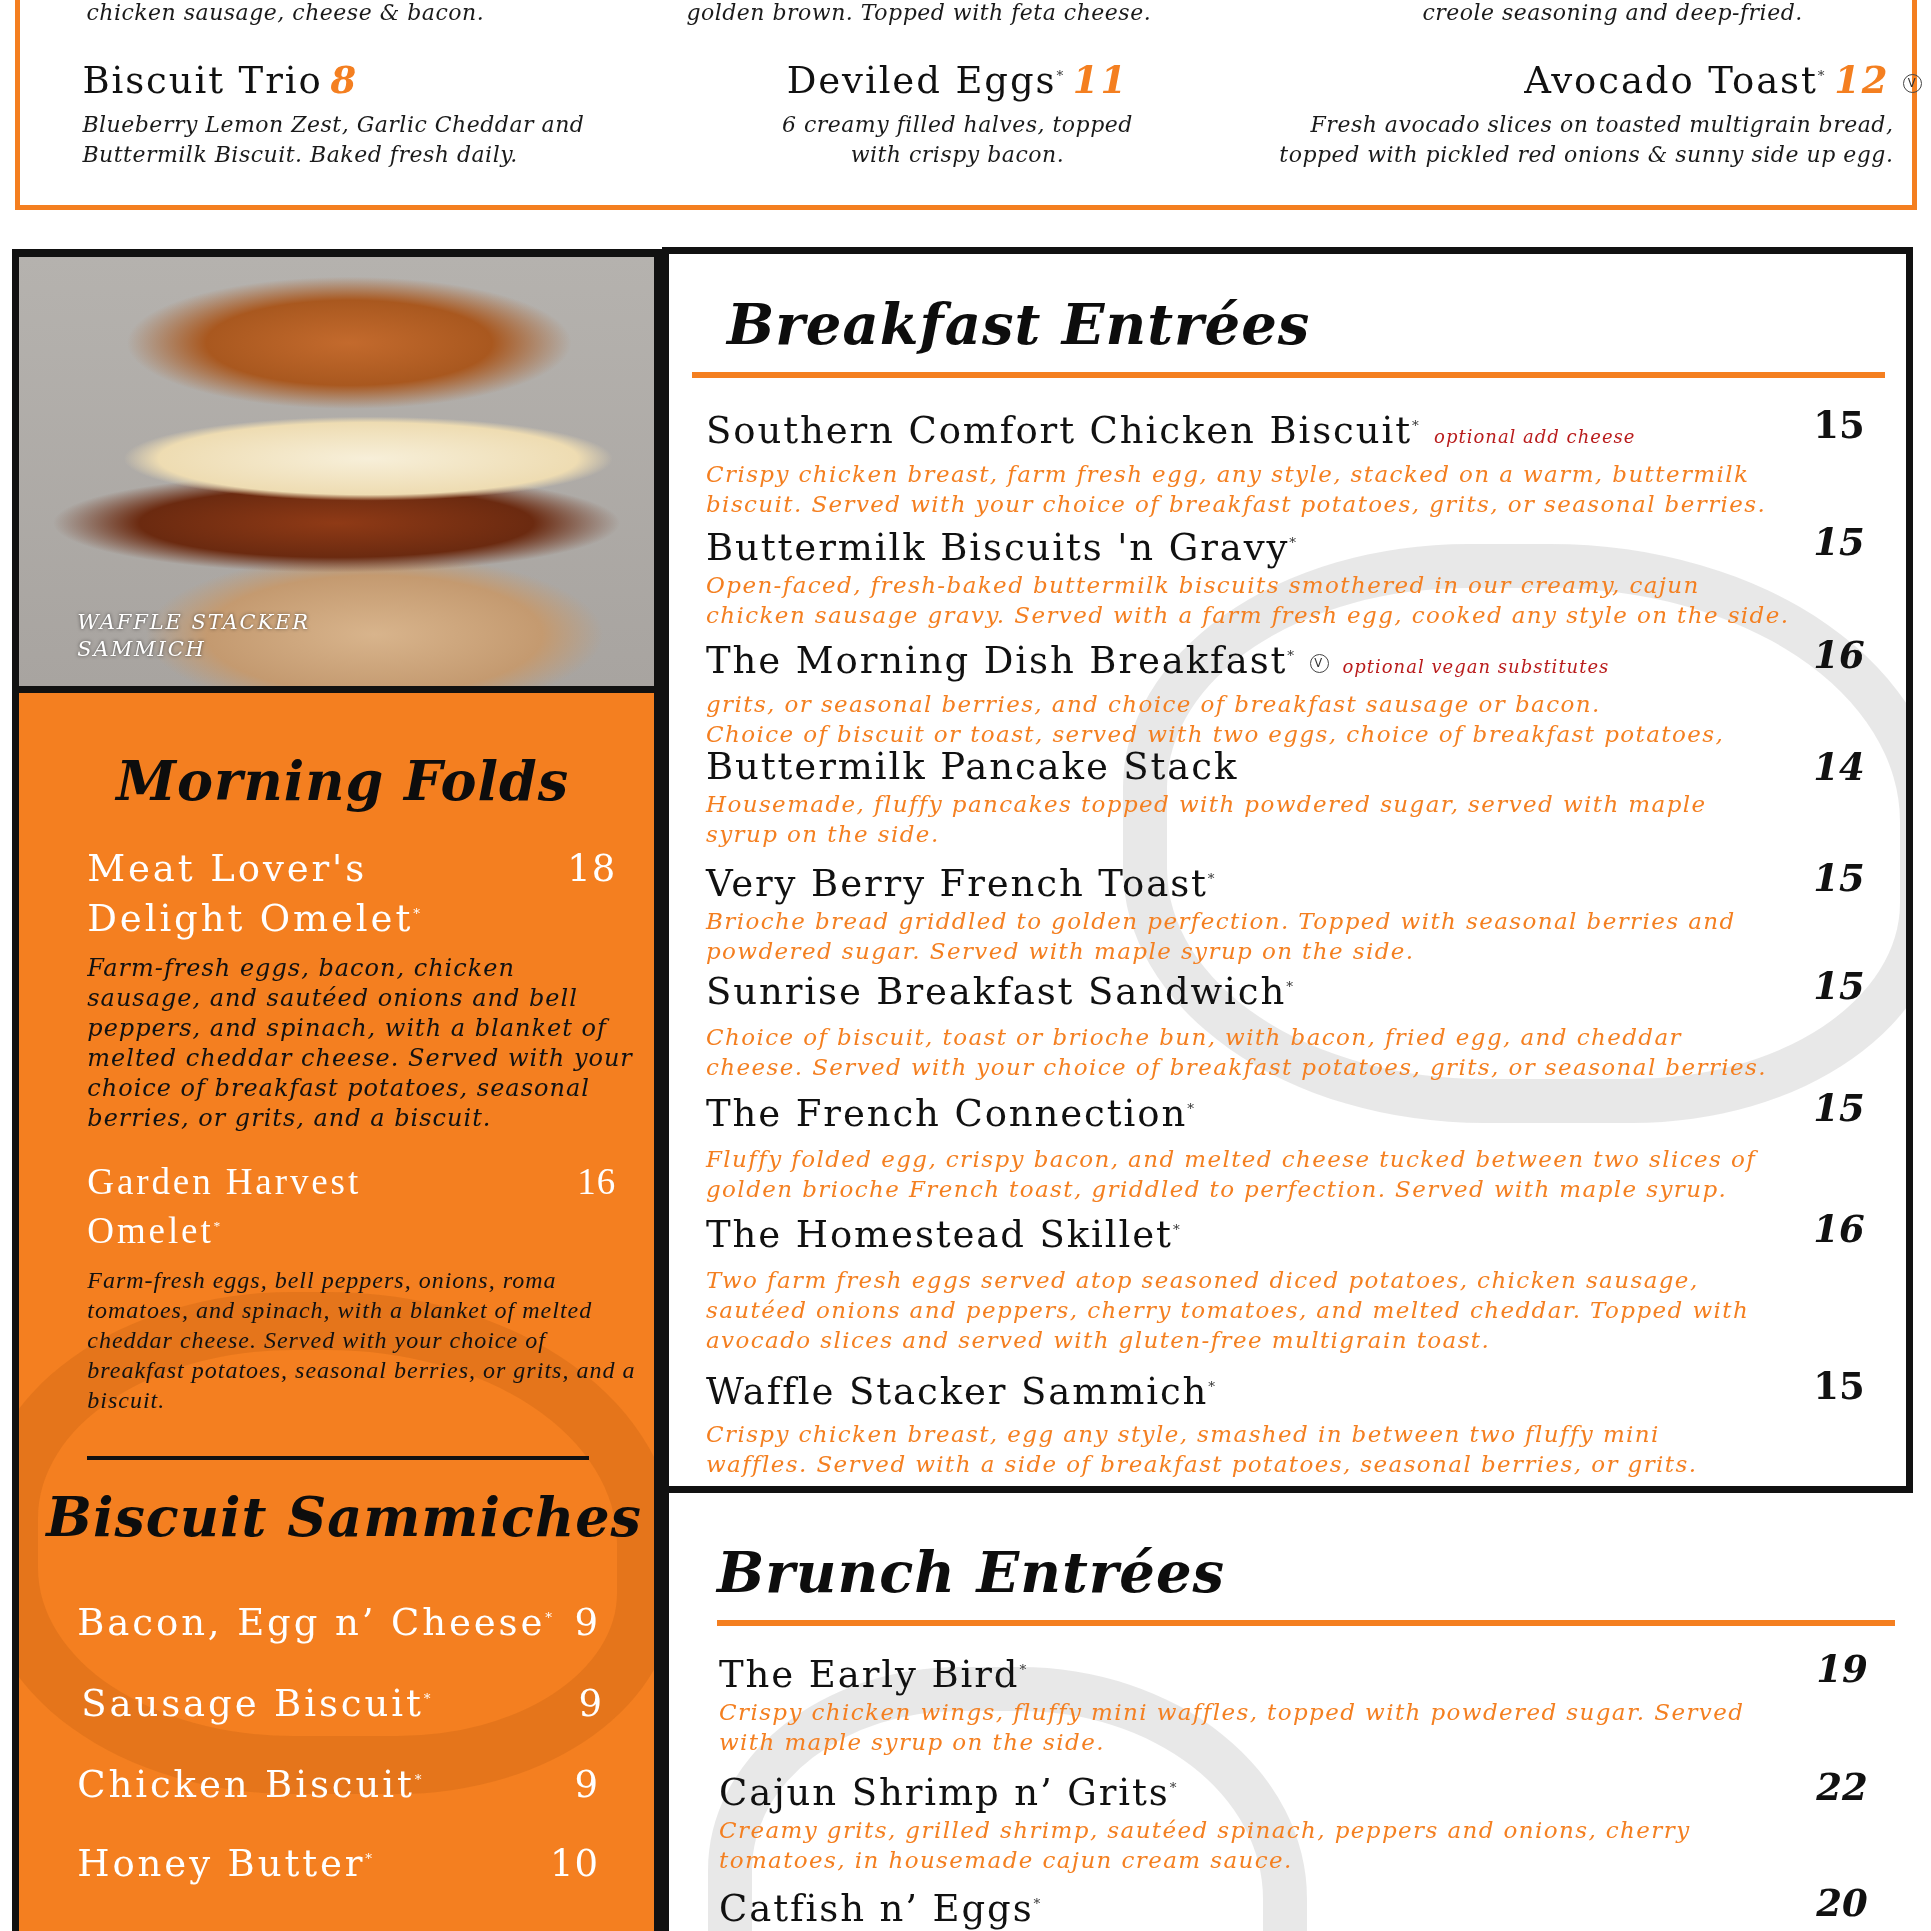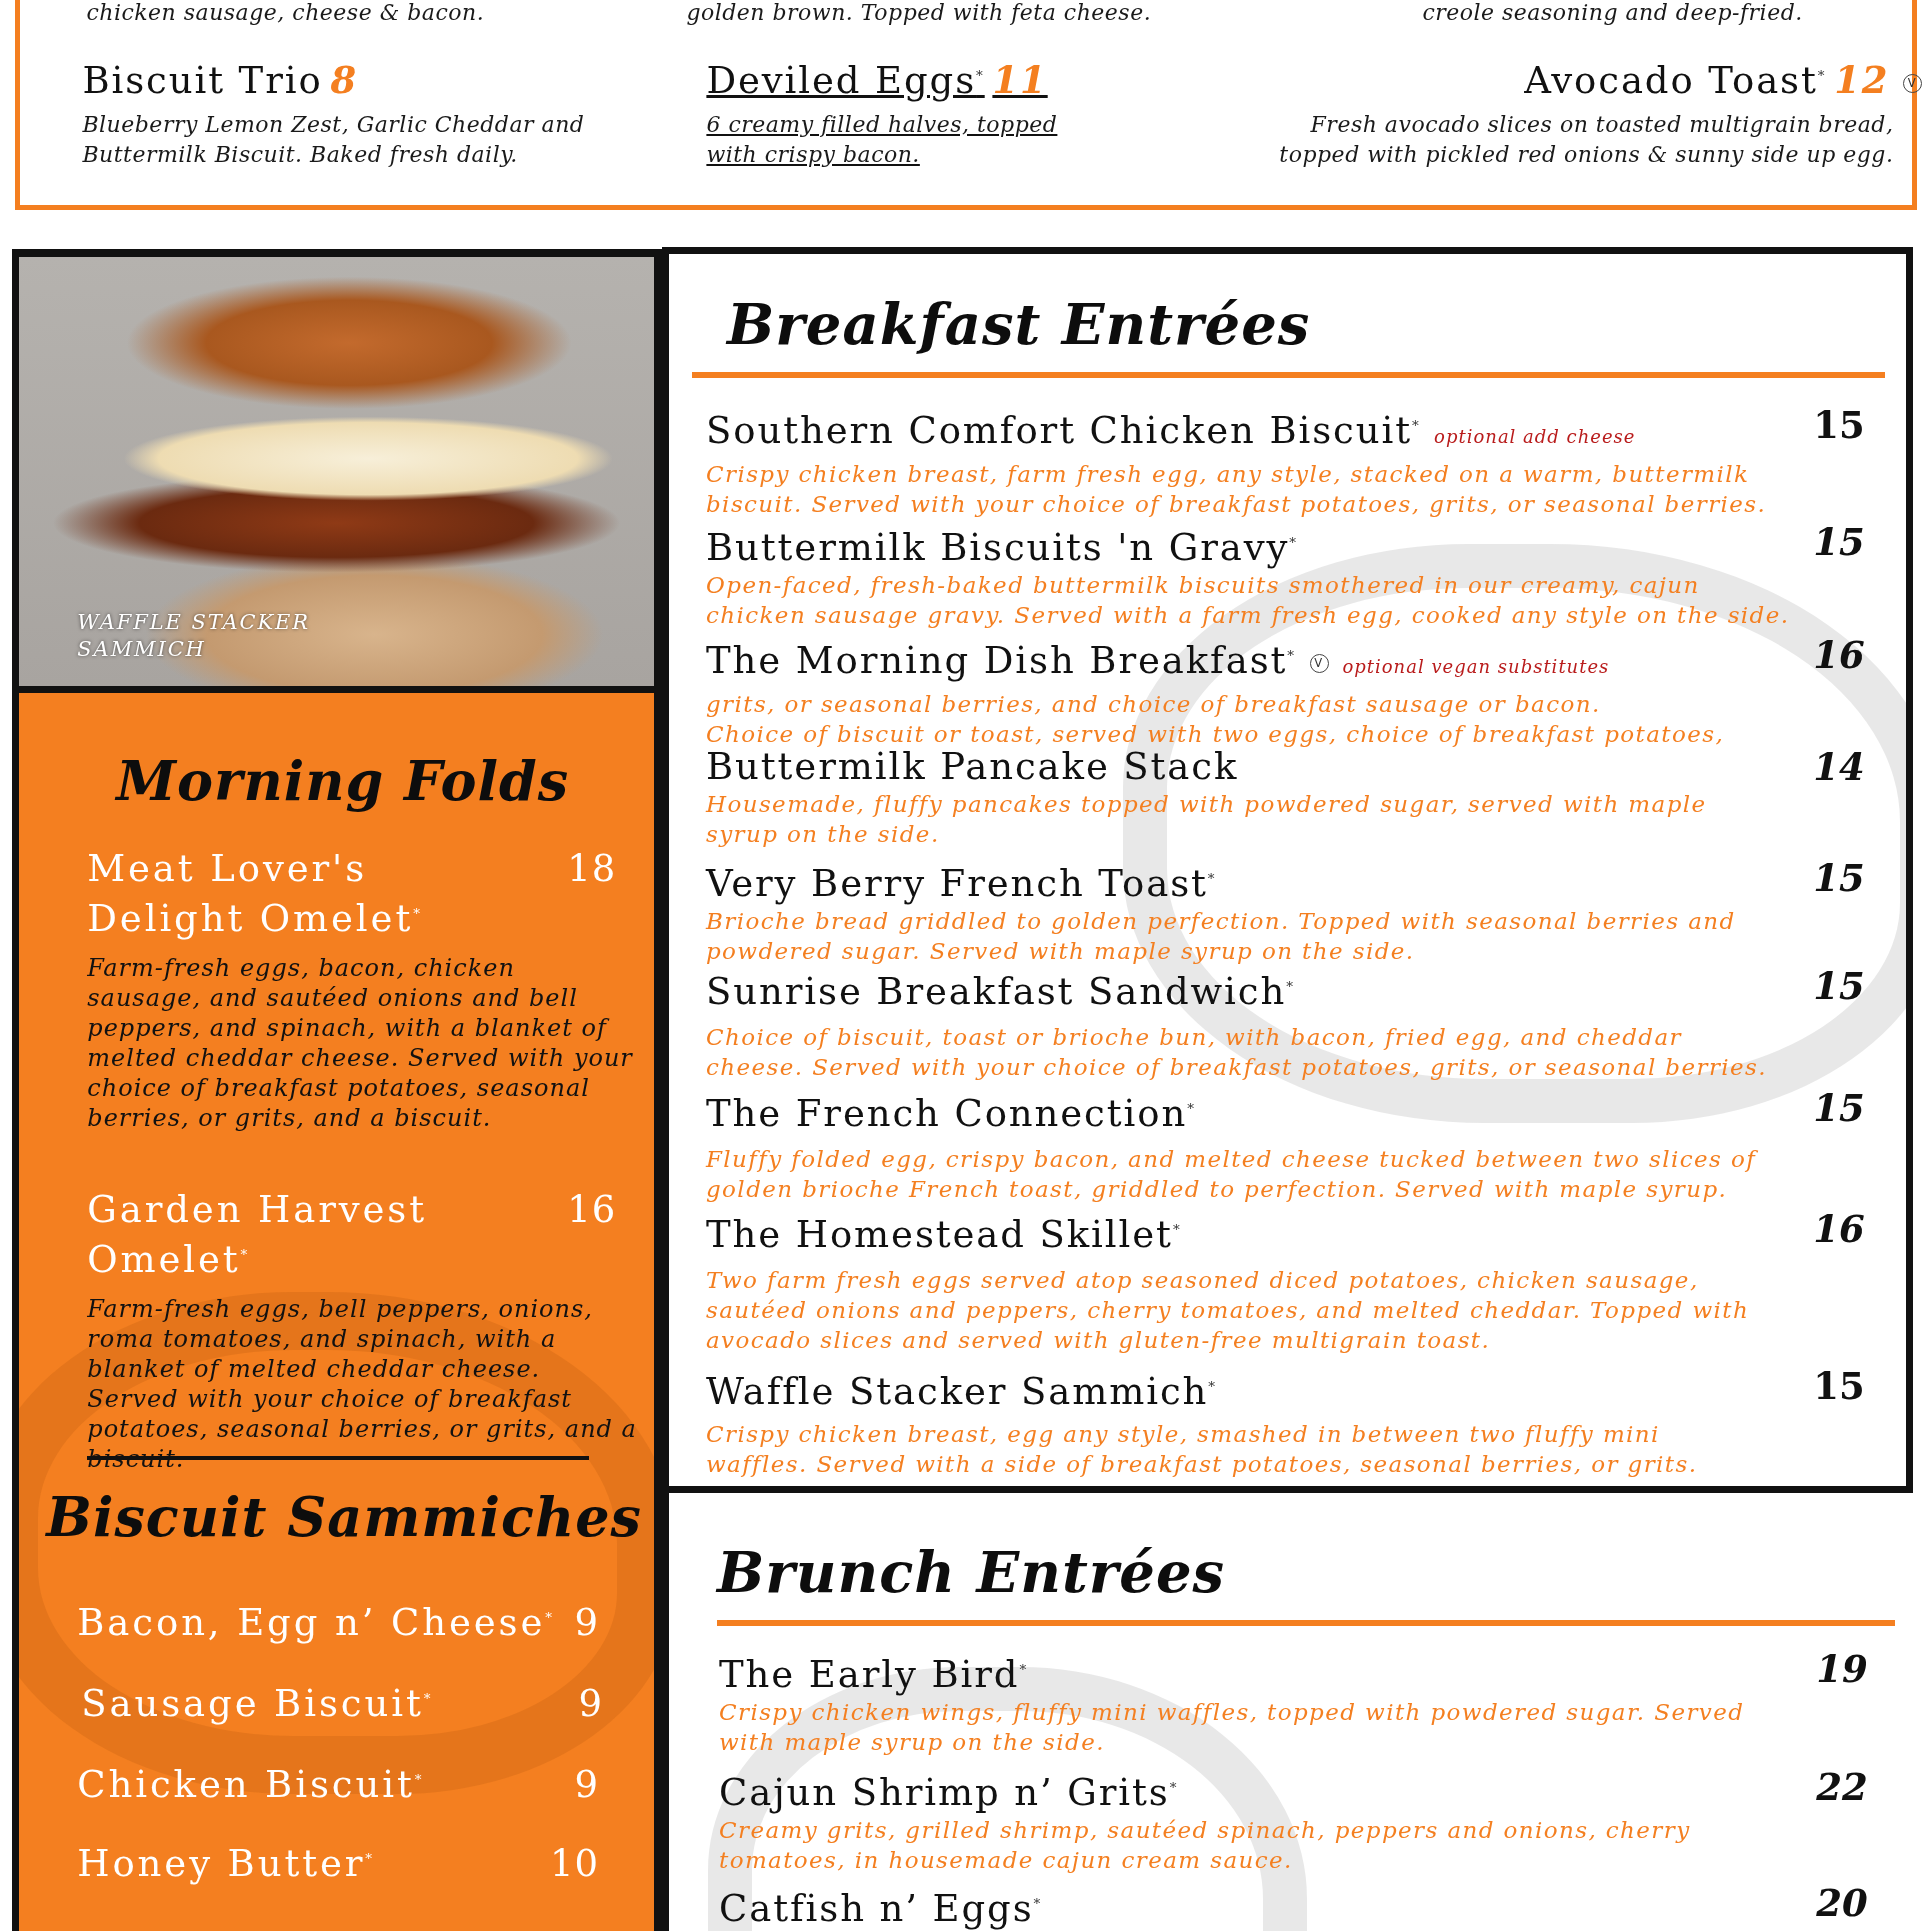--- a/index.html
+++ b/index.html
@@ -95,21 +95,21 @@
   <div class="st-col" style="left:62px; top:97px; width:618px;">
     <div class="st-title">
       <span>Biscuit Trio</span><span class="st-price">8</span>
     </div>
     <div class="st-desc" style="margin-top:7.7px;">
       <div>Blueberry Lemon Zest, Garlic Cheddar and</div>
       <div>Buttermilk Biscuit. Baked fresh daily.</div>
     </div>
   </div>
 
-  <div class="st-col" style="left:686px; top:97px; width:502px; text-align:left;text-decoration:underline;">
+  <div class="st-col" style="left:686px; top:97px; width:502px; text-align:center;">
     <div class="st-title">
       <span>Deviled Eggs</span><span class="ast">*</span><span class="st-price">11</span>
     </div>
     <div class="st-desc" style="margin-top:7.7px;">
       <div>6 creamy filled halves, topped</div>
       <div>with crispy bacon.</div>
     </div>
   </div>
 
   <div class="st-col" style="left:1130px; top:97px; width:772px; text-align:right;">
@@ -139,21 +139,21 @@
 
     <div class="mf-item" style="top:154px;">
       <div class="mf-name">
         <div>Meat Lover's</div>
         <div><span>Delight Omelet</span><span class="ast">*</span></div>
       </div>
       <div class="mf-price">18</div>
       <div class="mf-desc">Farm-fresh eggs, bacon, chicken sausage, and sautéed onions and bell peppers, and spinach, with a blanket of melted cheddar cheese. Served with your choice of breakfast potatoes, seasonal berries, or grits, and a biscuit.</div>
     </div>
 
-    <div class="mf-item" style="top:495px;">
+    <div class="mf-item" style="top:467px;font-family:Liberation Serif, serif;">
       <div class="mf-name">
         <div>Garden Harvest</div>
         <div><span>Omelet</span><span class="ast">*</span></div>
       </div>
       <div class="mf-price">16</div>
       <div class="mf-desc">Farm-fresh eggs, bell peppers, onions, roma tomatoes, and spinach, with a blanket of melted cheddar cheese. Served with your choice of breakfast potatoes, seasonal berries, or grits, and a biscuit.</div>
     </div>
 
     <div class="divider-black" style="top:763px;"></div>
 

